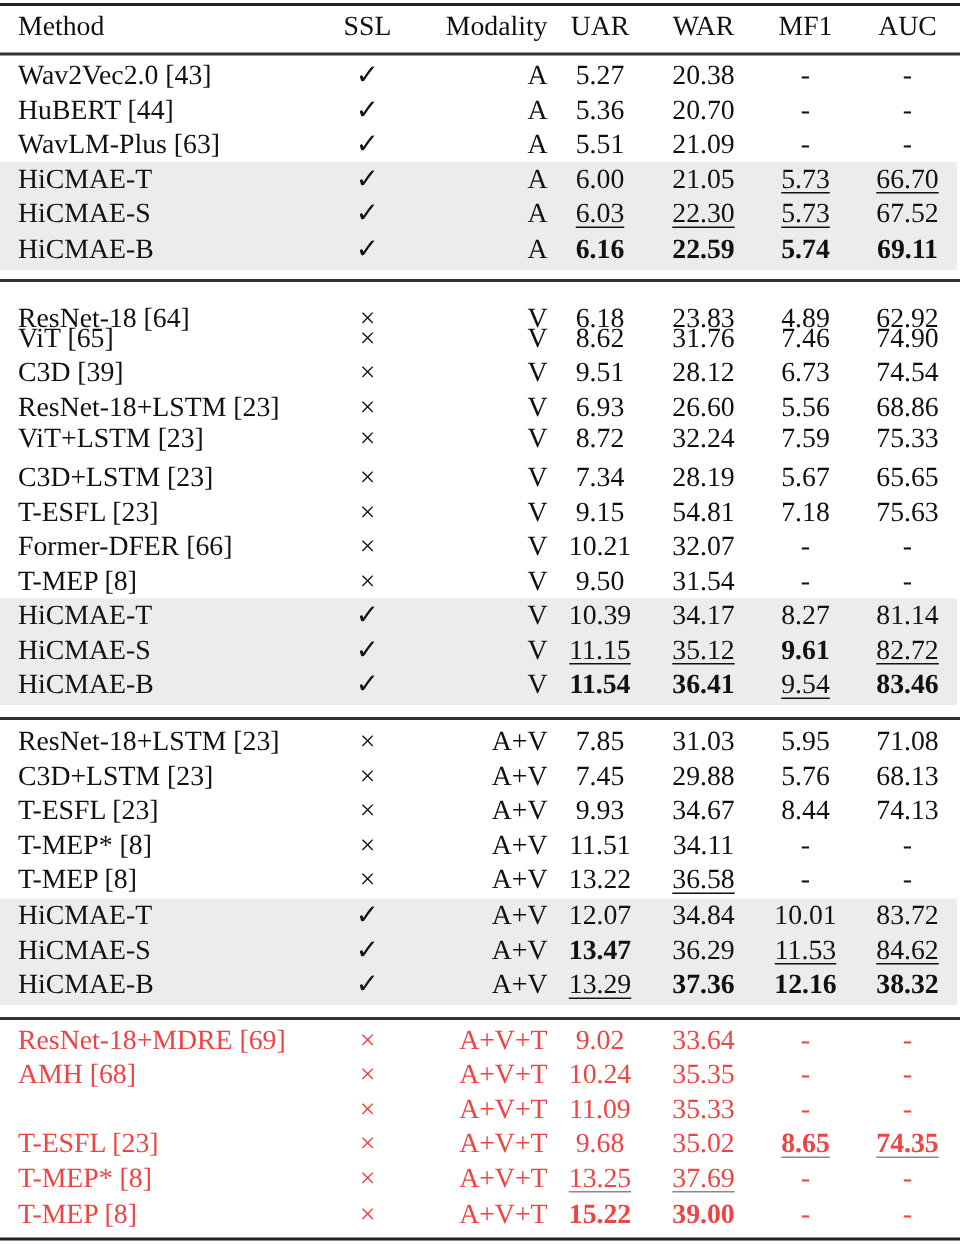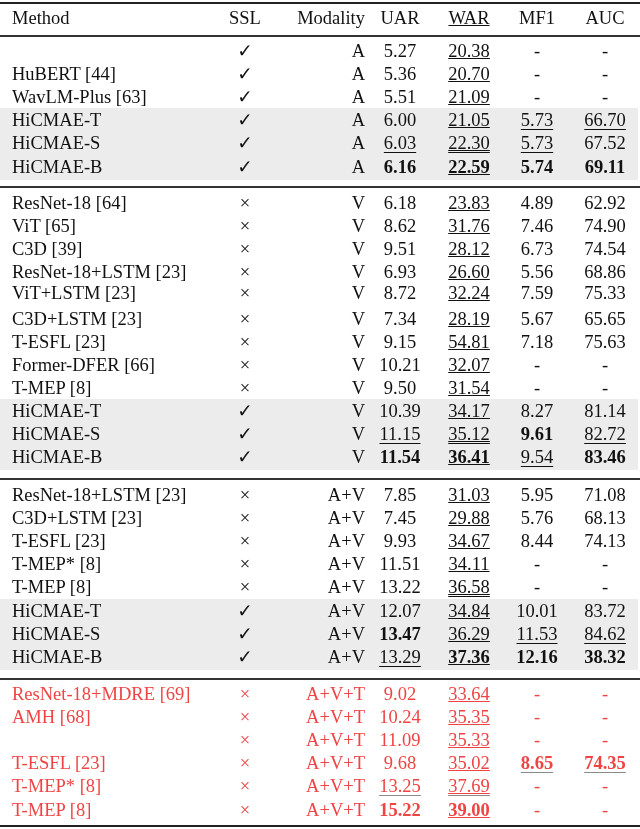--- a/index.html
+++ b/index.html
@@ -8,21 +8,21 @@
   .rule { position: absolute; left: 0; width: 640px; background: #222; }
   .rule.thick { height: 2px; }
   .rule.mid { height: 2px; background: #333; }
   .shade { position: absolute; left: 0; width: 638px; background: #ececec; }
   .row { position: absolute; left: 0; width: 640px; height: 23px; font-size: 18.5px; line-height: 23px; }
   .cell { position: absolute; top: 0; white-space: nowrap; }
   .c-method { left: 12px; text-align: right; }
   .c-ssl { left: 225px; width: 40px; text-align: center; }
   .c-mod { left: 275px; width: 90px; text-align: right; }
   .c-uar { left: 370px; width: 60px; text-align: center; }
-  .c-war { left: 439px; width: 60px; text-align: center; text-decoration: underline; }
+  .c-war { left: 439px; width: 60px; text-align: center; }
   .c-mf1 { left: 507px; width: 60px; text-align: center; }
   .c-auc { left: 575px; width: 60px; text-align: center; }
   .ul { text-decoration: underline; text-underline-offset: 3px; text-decoration-thickness: 1.2px; }
   .bd { font-weight: bold; }
   .gray { color: #ef4444; }
   .gray .ul { text-decoration-color: #8a8a8a; text-align: right; }
 </style>
 </head>
 <body>
 
@@ -33,20 +33,21 @@
     <span class="cell c-ssl">SSL</span>
     <span class="cell c-mod">Modality</span>
     <span class="cell c-uar">UAR</span>
     <span class="cell c-war">WAR</span>
     <span class="cell c-mf1">MF1</span>
     <span class="cell c-auc">AUC</span>
   </div>
   <div class="rule mid" style="top:35px"></div>
 <div class="shade" style="top: 108.3px; height: 71.3px;"></div>
     <div class="row" style="top: 40px;">
+      <span class="cell c-method"><span>Wav2Vec2.0 [43]</span></span>
       <span class="cell c-ssl"><span>✓</span></span>
       <span class="cell c-mod"><span>A</span></span>
       <span class="cell c-uar"><span>5.27</span></span>
       <span class="cell c-war"><span>20.38</span></span>
       <span class="cell c-mf1"><span>-</span></span>
       <span class="cell c-auc"><span>-</span></span>
     </div>
     <div class="row" style="top: 63.1px;">
       <span class="cell c-method"><span>HuBERT [44]</span></span>
       <span class="cell c-ssl"><span>✓</span></span>
@@ -87,21 +88,21 @@
       <span class="cell c-method"><span>HiCMAE-B</span></span>
       <span class="cell c-ssl"><span>✓</span></span>
       <span class="cell c-mod"><span>A</span></span>
       <span class="cell c-uar"><span class="bd">6.16</span></span>
       <span class="cell c-war"><span class="bd">22.59</span></span>
       <span class="cell c-mf1"><span class="bd">5.74</span></span>
       <span class="cell c-auc"><span class="bd">69.11</span></span>
     </div>
     <div class="rule mid" style="top: 186px;"></div>
     <div class="shade" style="top: 398.9px; height: 71.3px;"></div>
-    <div class="row" style="top: 192px;">
+    <div class="row" style="top: 202px;">
       <span class="cell c-method"><span>ResNet-18 [64]</span></span>
       <span class="cell c-ssl"><span>×</span></span>
       <span class="cell c-mod"><span>V</span></span>
       <span class="cell c-uar"><span>6.18</span></span>
       <span class="cell c-war"><span>23.83</span></span>
       <span class="cell c-mf1"><span>4.89</span></span>
       <span class="cell c-auc"><span>62.92</span></span>
     </div>
     <div class="row" style="top: 215.1px;">
       <span class="cell c-method"><span>ViT [65]</span></span>

